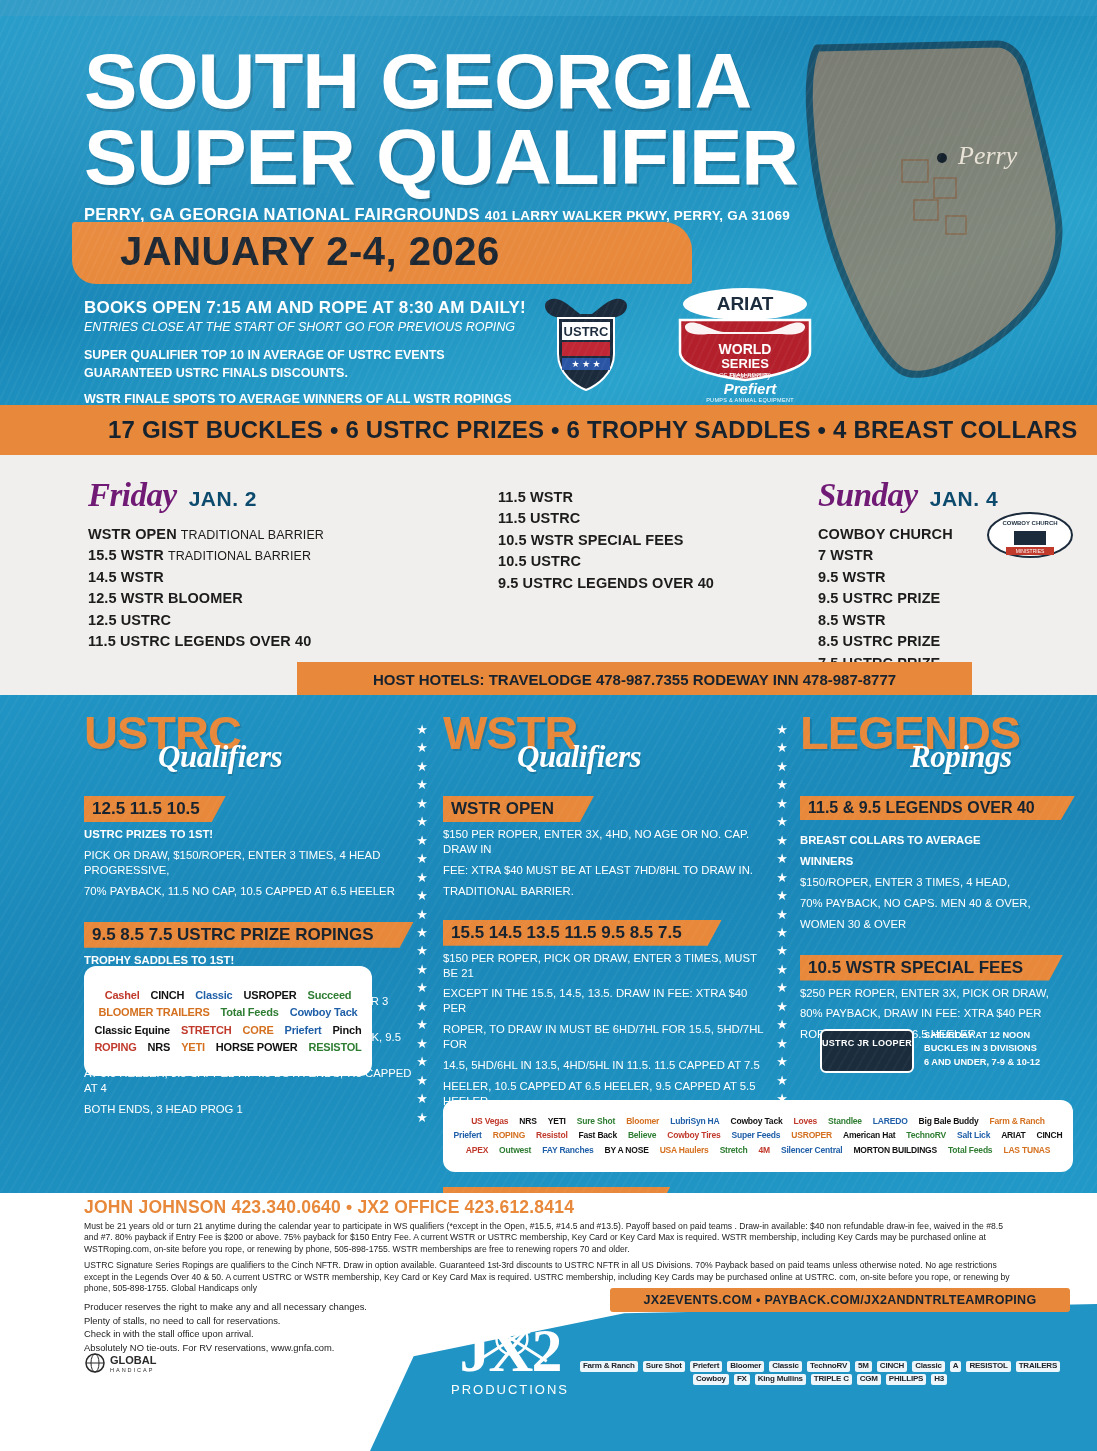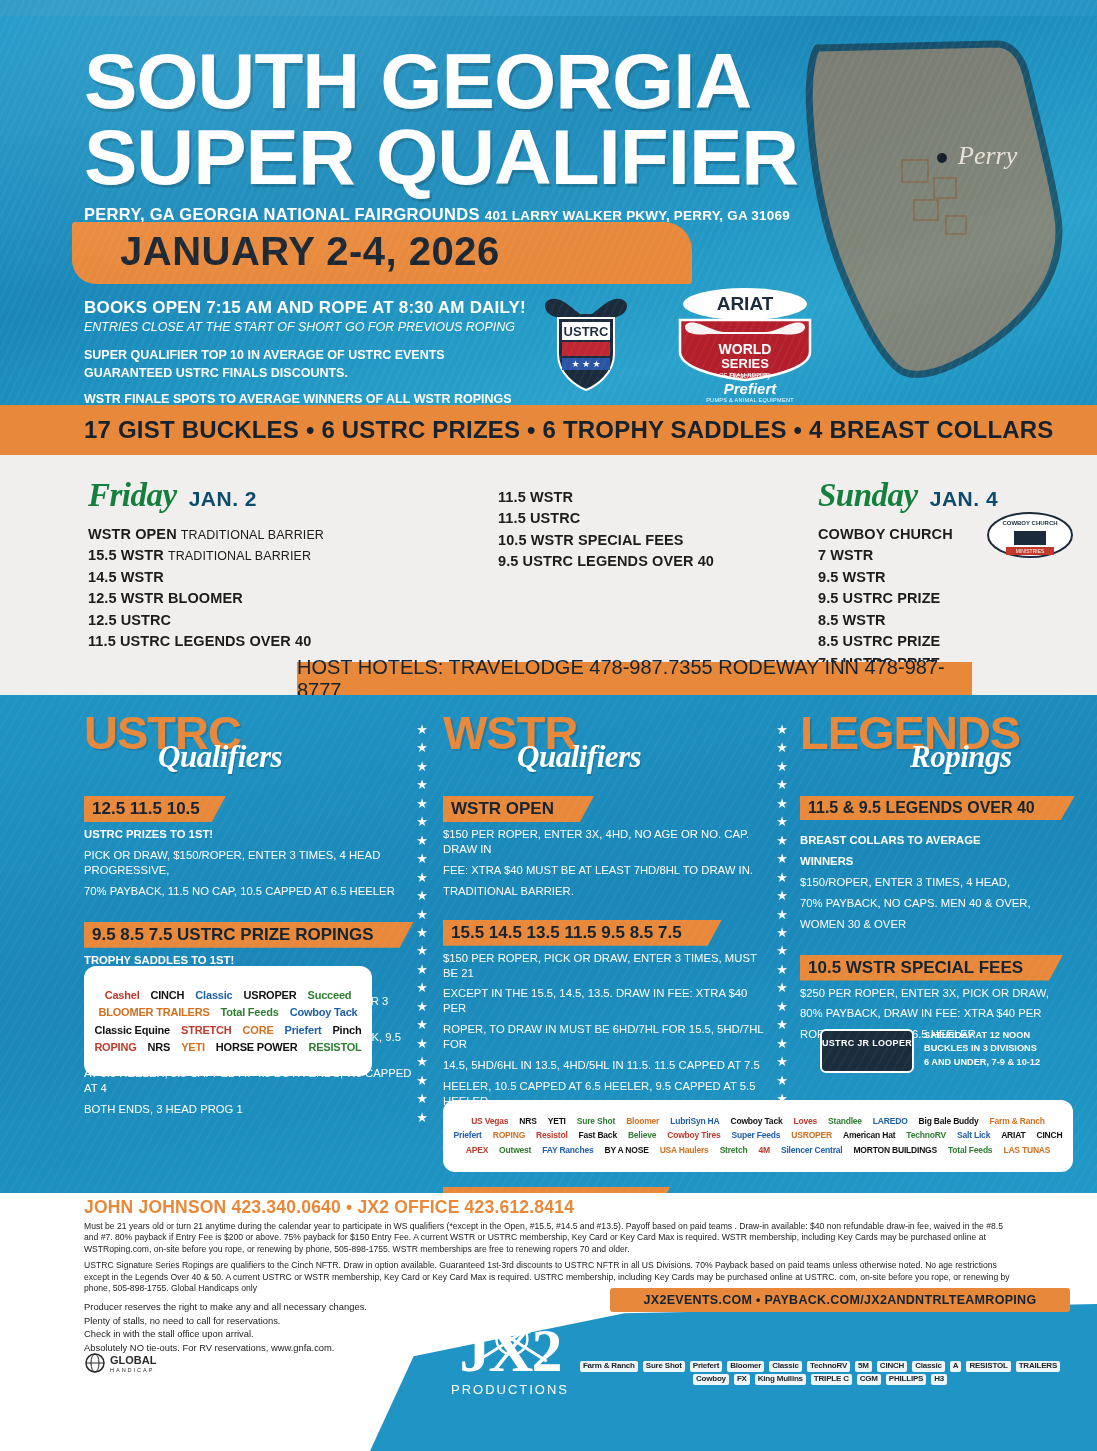--- a/index.html
+++ b/index.html
@@ -92,56 +92,56 @@
     color:#fff; font-size:7px; font-style:italic;
   }
   .prefiert{
     position:absolute; left:690px; top:380px; width:120px; text-align:center;
     color:#fff; font-size:15px; font-weight:bold; font-style:italic;
   }
   .prefiert small{ display:block; font-size:5.5px; font-weight:normal; font-style:normal; letter-spacing:0.3px;}
   
   .prize-bar{
     position:absolute; left:0; top:405px; width:1097px; height:50px;
-    background:#e8883a; display:flex; align-items:center;
+    background:#e8883a; display:flex; align-items:center;padding-left:24px;
   }
   .prize-bar .txt{
     margin-left:84px; font-size:24px; font-weight:bold; color:#16222e; letter-spacing:0.2px;
   }
   
   .schedule{
     position:absolute; left:0; top:455px; width:1097px; height:240px;
     background:#f0efed;
   }
   .sched-col{ position:absolute; top:22px; }
   .sched-col.c1{ left:88px; width:310px;}
   .sched-col.c2{ left:498px; width:300px;}
   .sched-col.c3{ left:818px; width:260px;}
   .day-script{
     font-family:"Liberation Serif", serif;
     font-style:italic; font-weight:bold;
-    font-size:33px; color:#15803d; letter-spacing:-0.5px;margin-top:27px;
+    font-size:33px; color:#701a75; letter-spacing:-0.5px;margin-top:27px;
   }
   .day-num{
     font-family:"Liberation Sans", sans-serif;
     font-style:normal; font-weight:bold; font-size:21px; color:#0c4a6e;
     margin-left:12px; letter-spacing:0.5px;
   }
   .sched-list{ margin-top:10px; }
   .sched-list div{ font-size:14.5px; font-weight:bold; color:#1c1c1c; line-height:1.48; letter-spacing:0.1px;}
   .sched-list div span.sub{ font-weight:normal; font-size:12.5px;}
   .cowboy-church-logo{
     position:absolute; right:-6px; top:32px; width:108px; height:56px;
   }
   
   .hotels{
     position:absolute; left:297px; top:662px; width:675px; height:34px;
     background:#e8883a; display:flex; align-items:center; justify-content:center;
   }
-  .hotels .t{ font-size:20px; font-weight:normal; color:#16222e;}
+  .hotels .t{ font-size:15px; font-weight:bold; color:#16222e;}
   
   .body-blue{
     position:absolute; left:0; top:695px; width:1097px; height:498px;
     background: linear-gradient(170deg,#2094c4 0%, #1a87b8 45%, #2199c8 100%);
     overflow:hidden;
   }
   .body-blue:after{
     content:""; position:absolute; inset:0;
     background: repeating-linear-gradient(120deg, rgba(255,255,255,0.03) 0 2px, rgba(255,255,255,0) 2px 8px);
   }
@@ -341,20 +341,21 @@
         <div><span>12.5 USTRC</span></div>
         <div><span>11.5 USTRC LEGENDS OVER 40</span></div>
       </div>
     </div>
 
     <div class="sched-col c2">
       <div class="sched-list">
         <div><span>11.5 WSTR</span></div>
         <div><span>11.5 USTRC</span></div>
         <div><span>10.5 WSTR SPECIAL FEES</span></div>
+        <div><span>10.5 USTRC</span></div>
         <div><span>9.5 USTRC LEGENDS OVER 40</span></div>
       </div>
     </div>
 
     <div class="sched-col c3">
       <div>
         <span class="day-script">Sunday</span><span class="day-num">JAN. 4</span>
       </div>
       <div class="sched-list">
         <div><span>COWBOY CHURCH</span></div>

